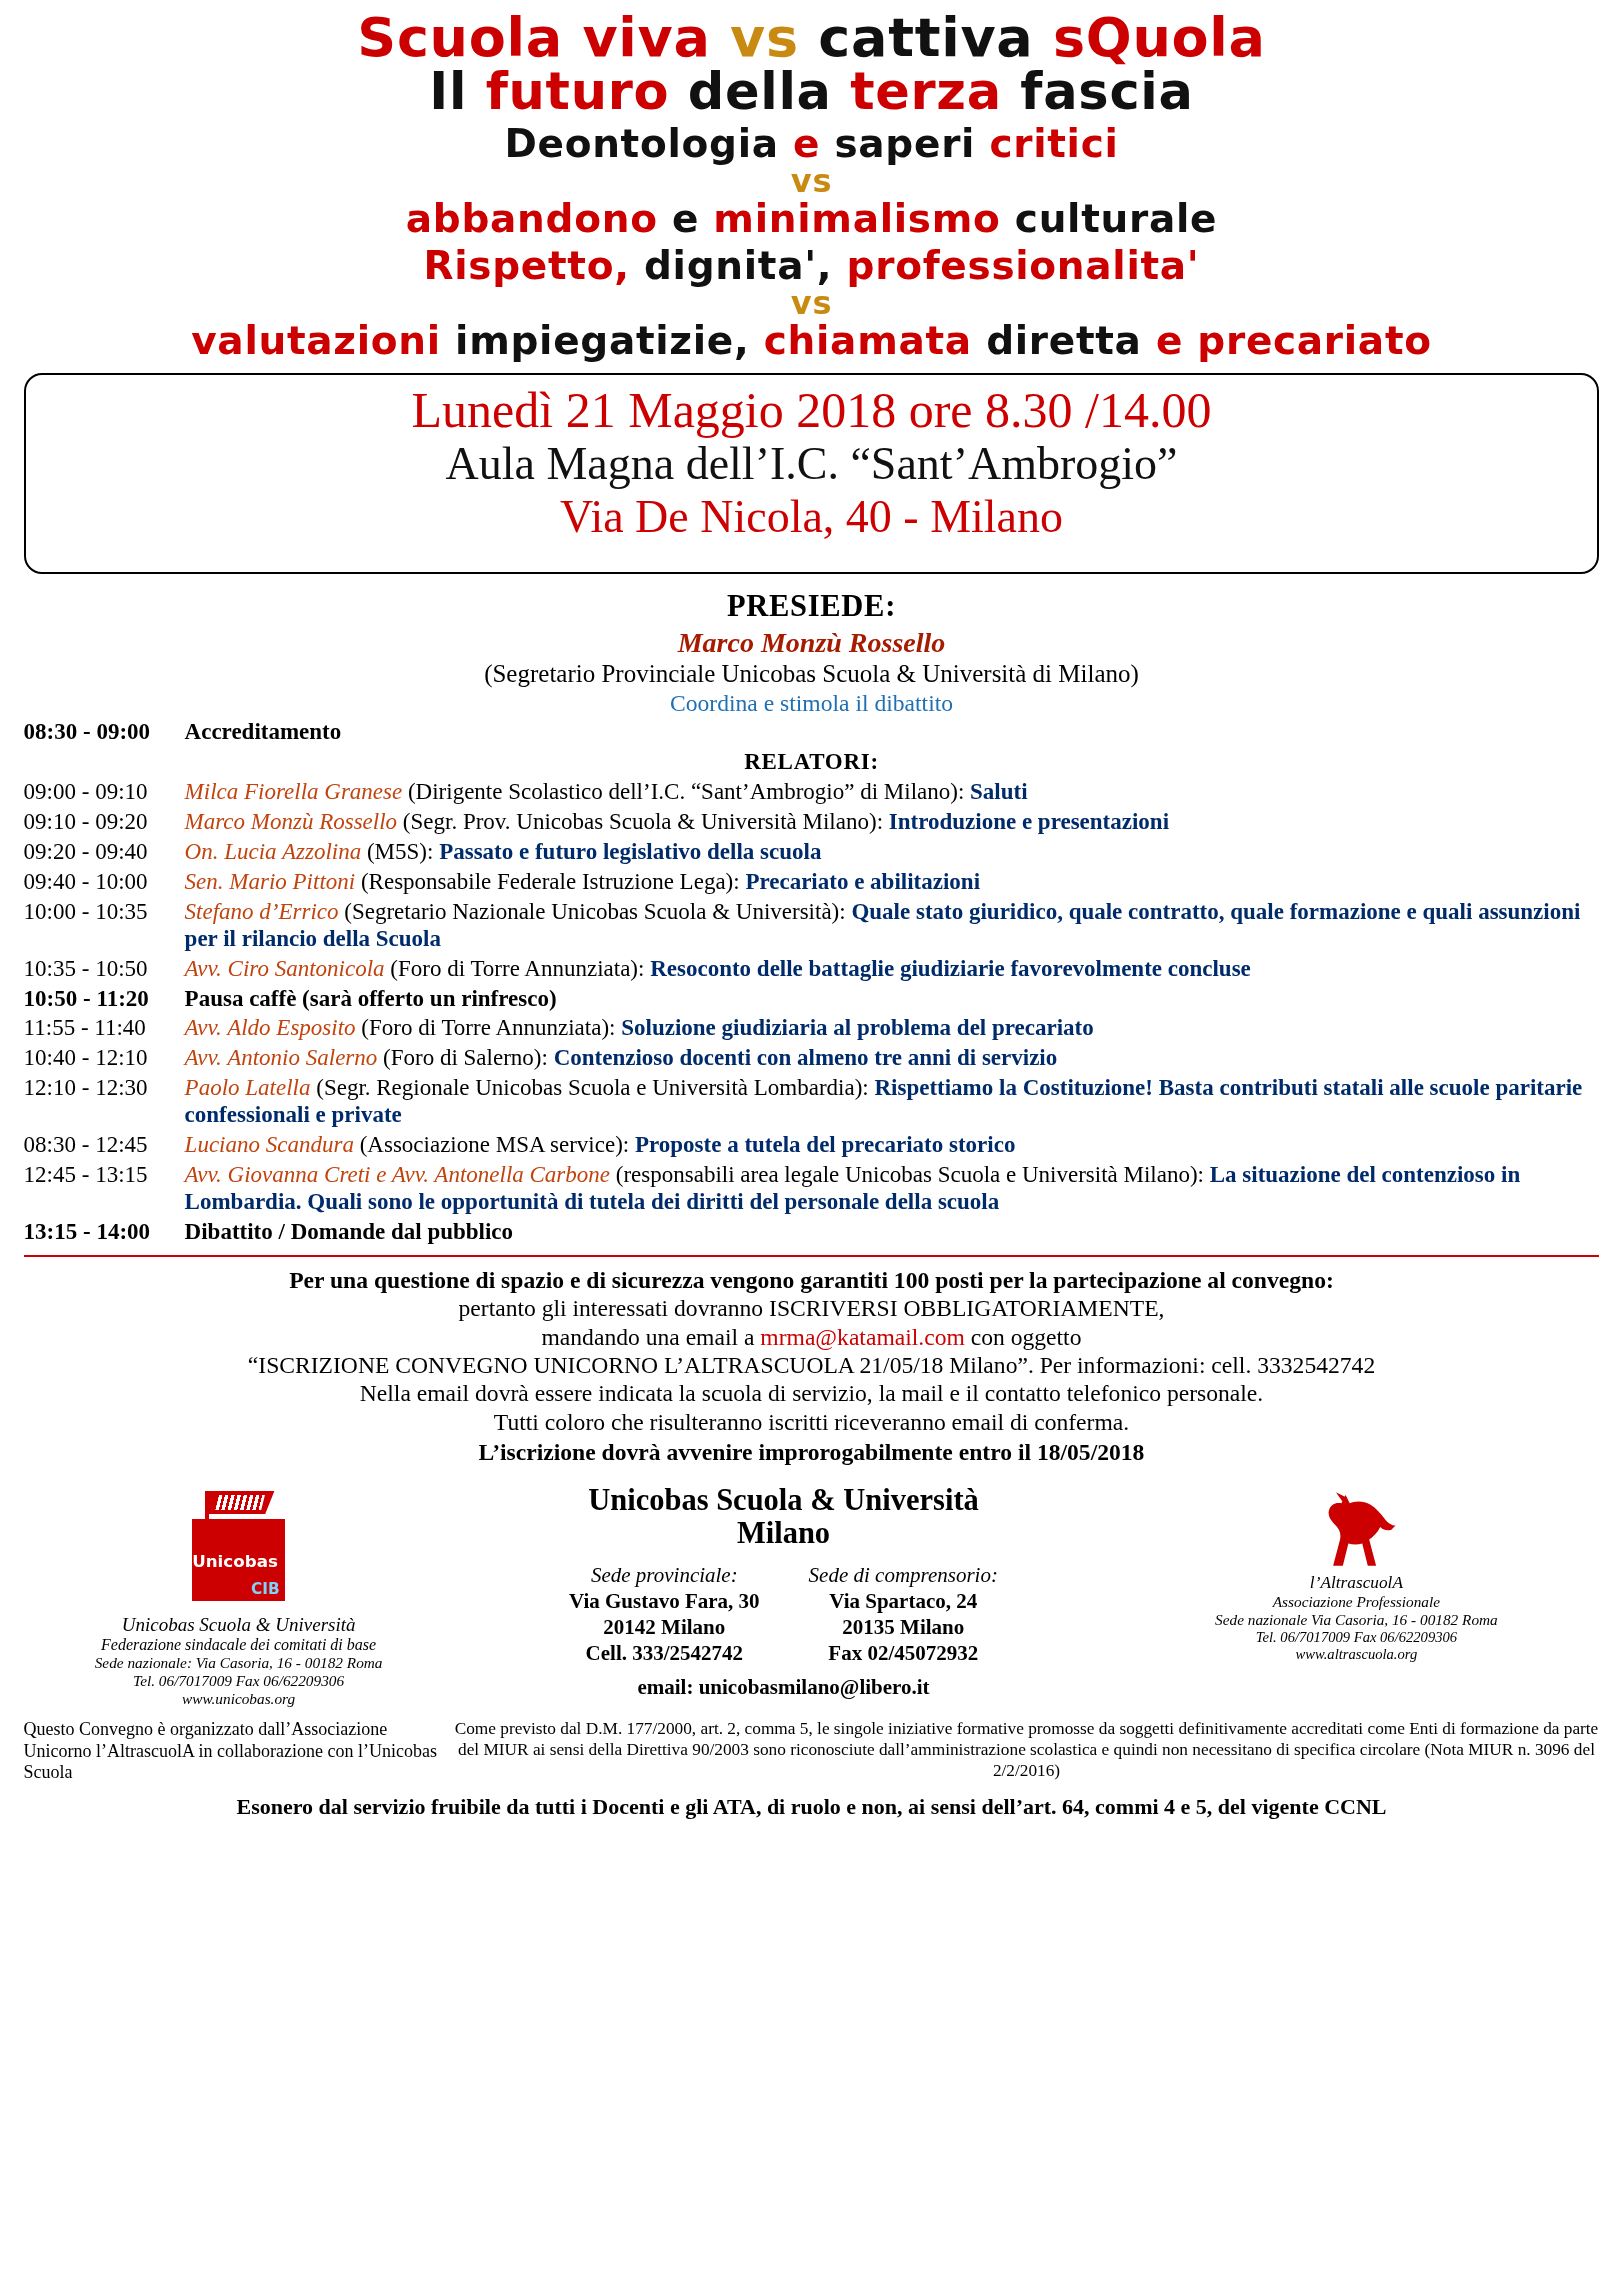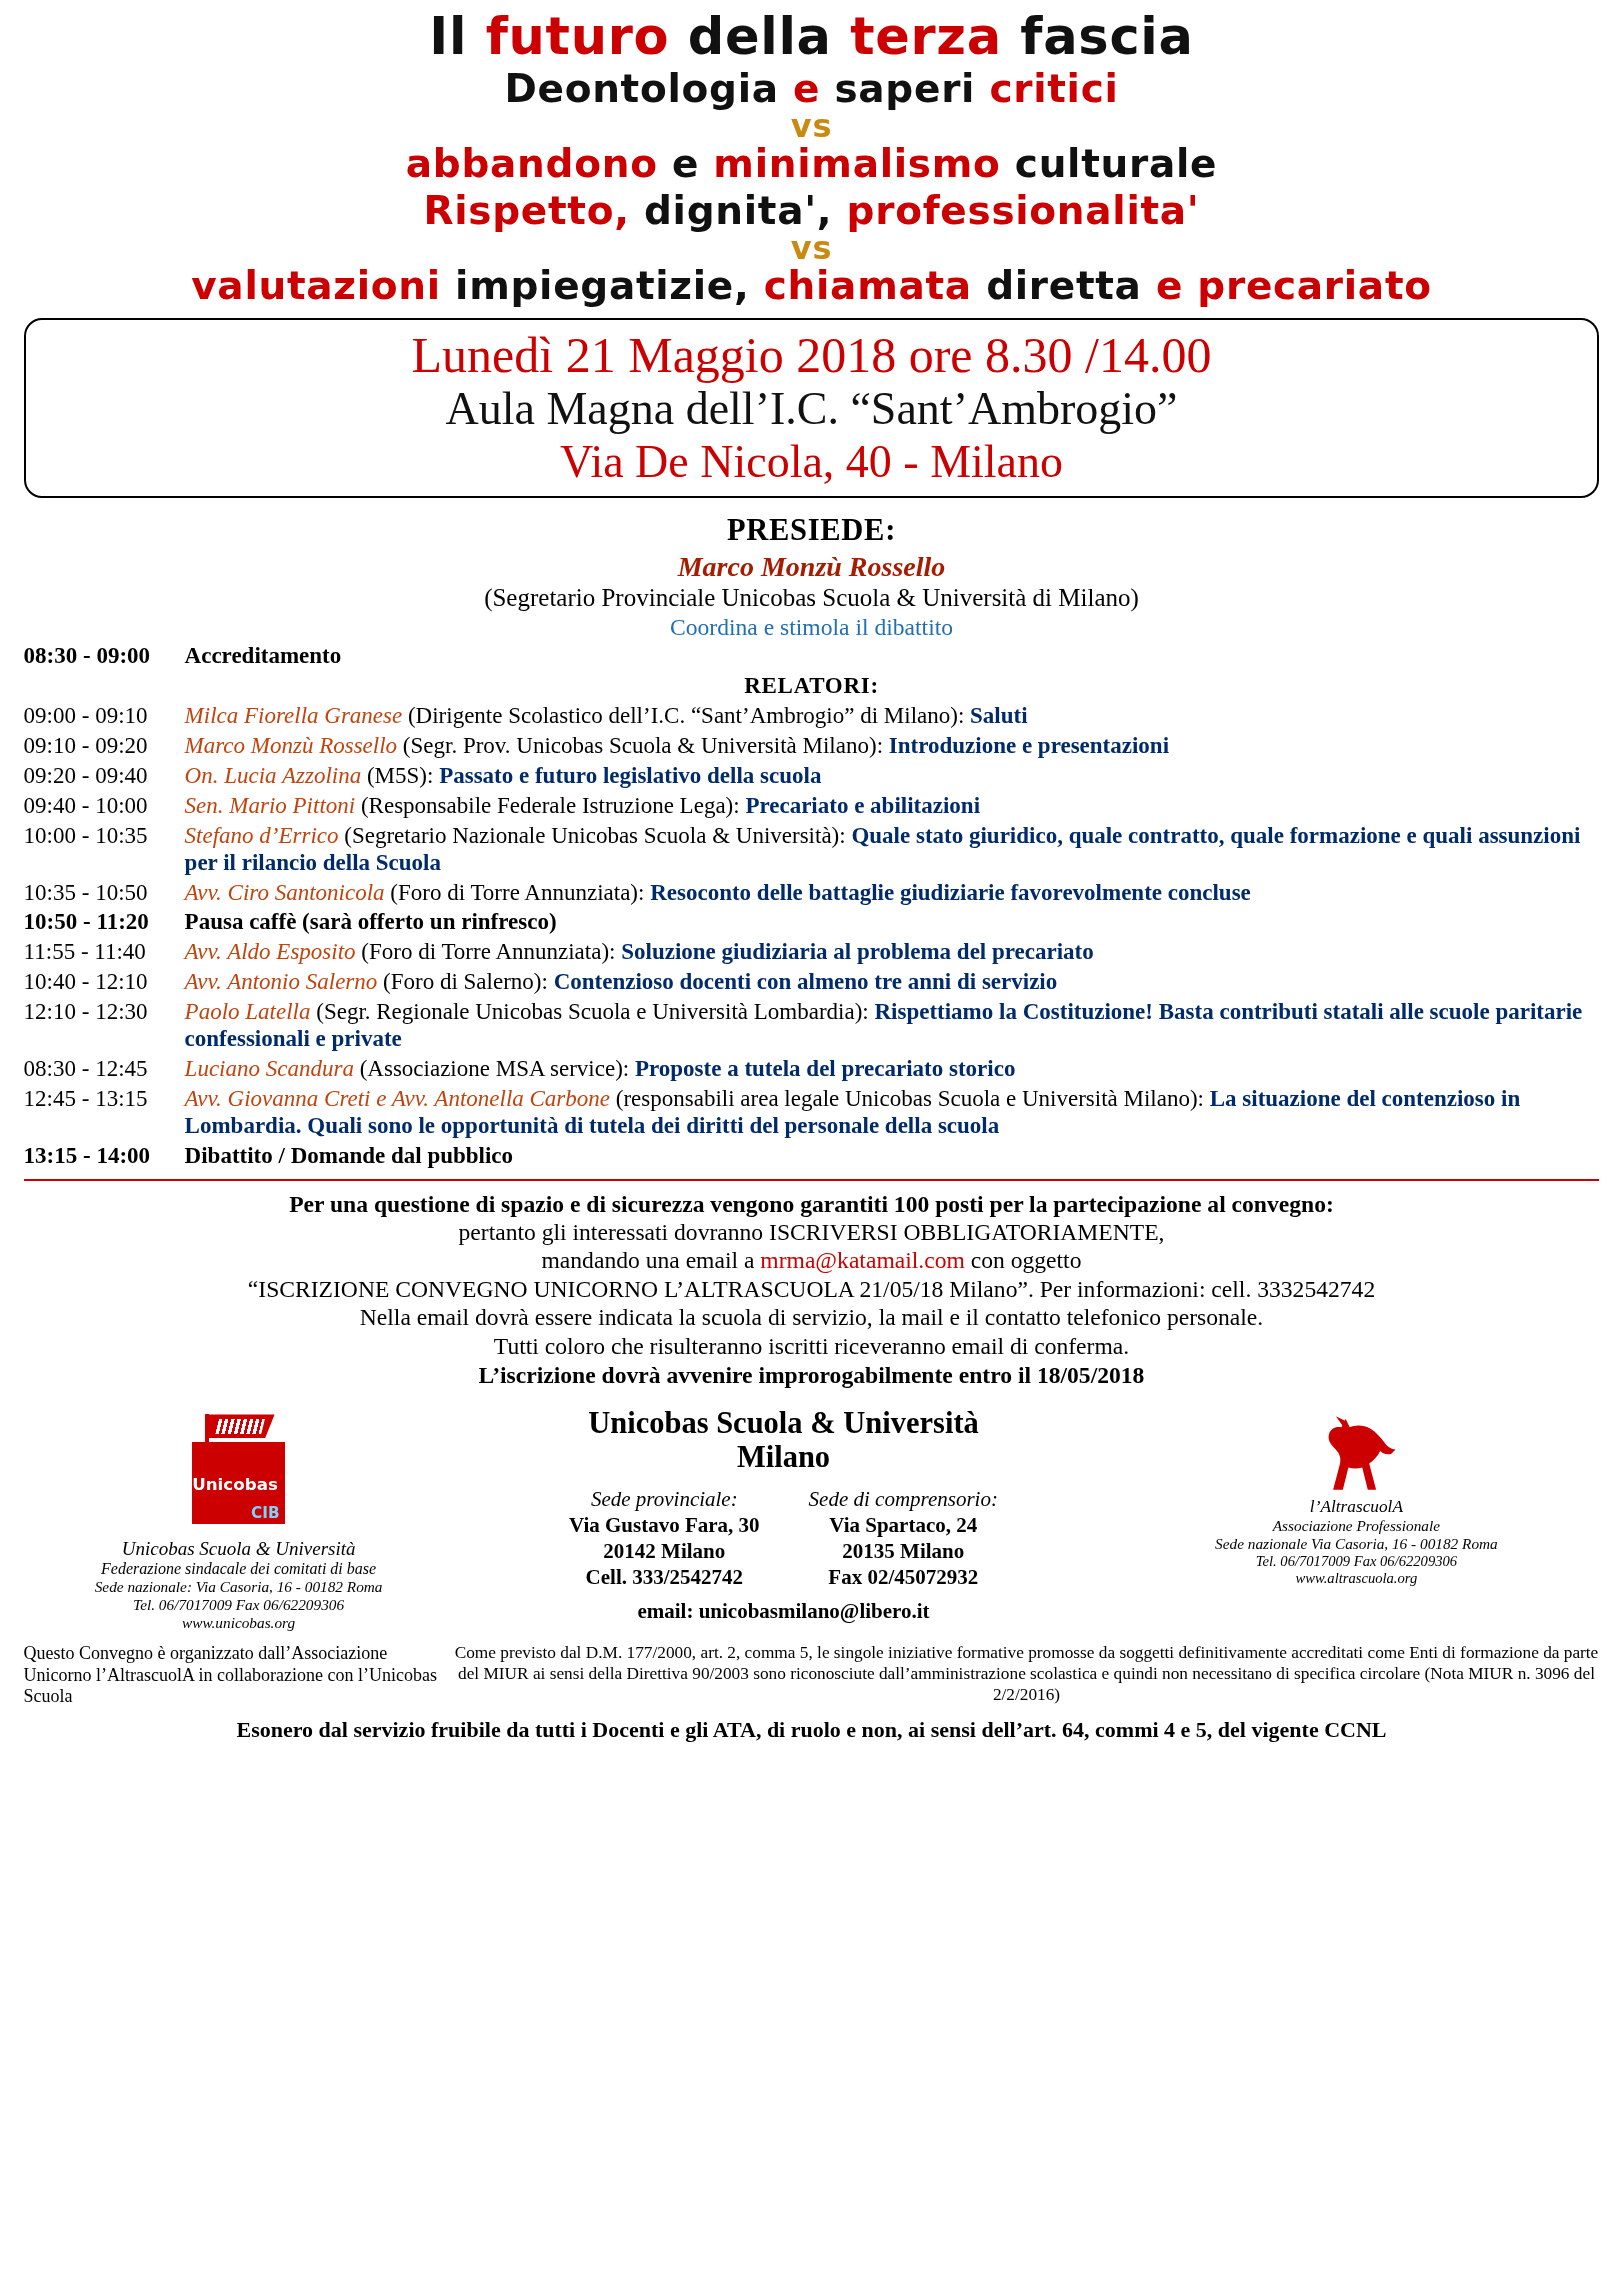--- a/index.html
+++ b/index.html
@@ -36,21 +36,21 @@
   .banner .l8 { font-size: 39px; margin-top: 1.4px; }
   .red { color: #cc0000; }
   .blk { color: #111111; }
   .orn { color: #c98a12; }
 
   
   .datebox {
     border: 2.8px solid #000;
     border-radius: 18px;
     margin: 12.5px 0 0 0;
-    padding: 7px 14px 7px 14px;
+    padding: 7px 14px 28px 14px;
     text-align: center;
   }
   .datebox .dl1 {
     font-size: 50px;
     color: #cc0000;
     line-height: 1.12;
   }
   .datebox .dl2 {
     font-size: 46px;
     color: #111;
@@ -272,20 +272,21 @@
     font-weight: bold;
     margin-top: 9.7px;
   }
 </style>
 </head>
 <body>
 
 <div class="page">
 
   <div class="banner">
+    <div class="l1"><span class="red">Scuola viva </span><span class="orn">vs</span><span class="blk"> cattiva </span><span class="red">sQuola</span></div>
     <div class="l2"><span class="blk">Il </span><span class="red">futuro </span><span class="blk">della </span><span class="red">terza </span><span class="blk">fascia</span></div>
     <div class="l3"><span class="blk">Deontologia </span><span class="red">e </span><span class="blk">saperi </span><span class="red">critici</span></div>
     <div class="l4">vs</div>
     <div class="l5"><span class="red">abbandono </span><span class="blk">e </span><span class="red">minimalismo </span><span class="blk">culturale</span></div>
     <div class="l6"><span class="red">Rispetto, </span><span class="blk">dignita', </span><span class="red">professionalita'</span></div>
     <div class="l7">vs</div>
     <div class="l8"><span class="red">valutazioni </span><span class="blk">impiegatizie, </span><span class="red">chiamata </span><span class="blk">diretta </span><span class="red">e precariato</span></div>
   </div>
 
   <div class="datebox">

